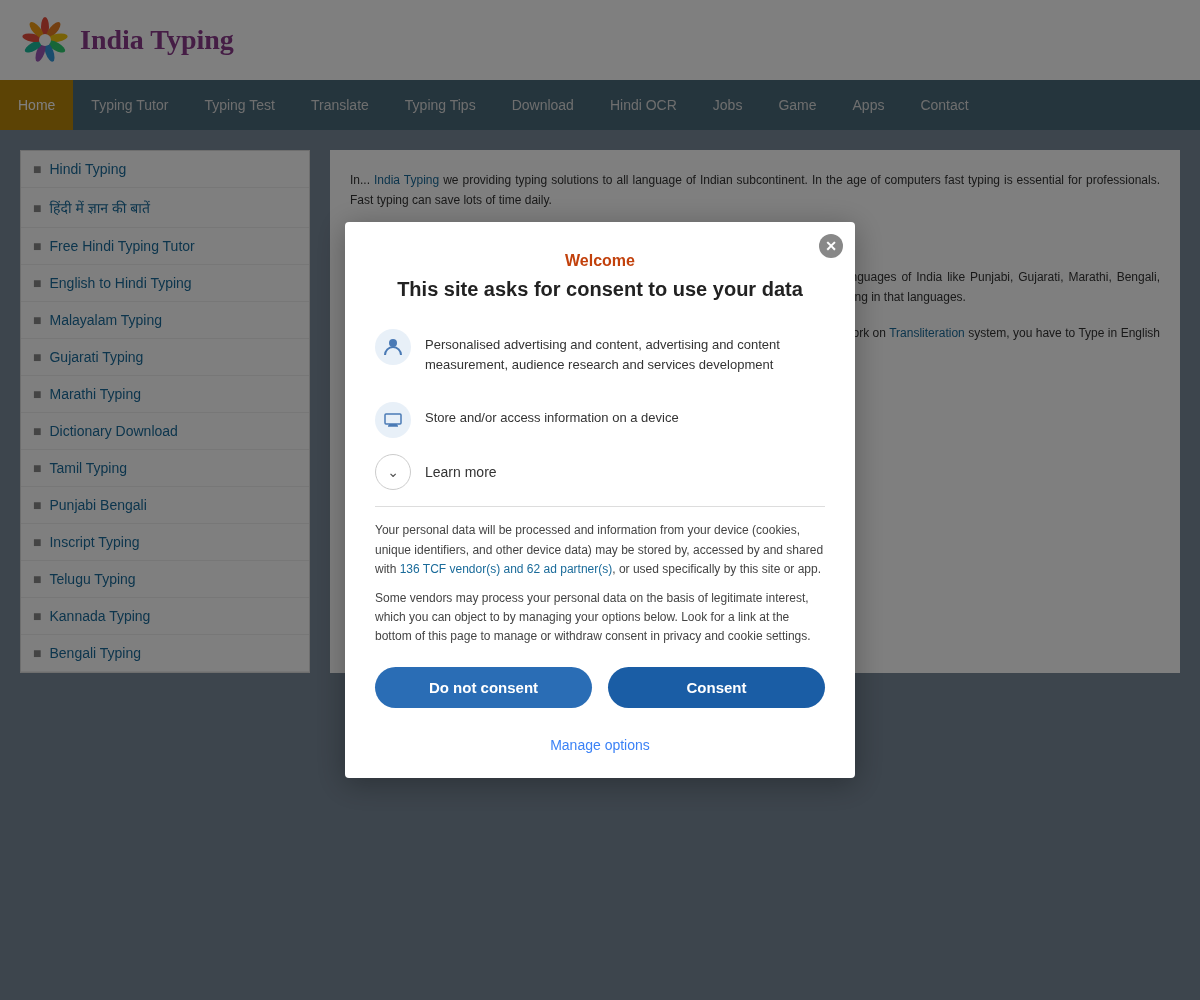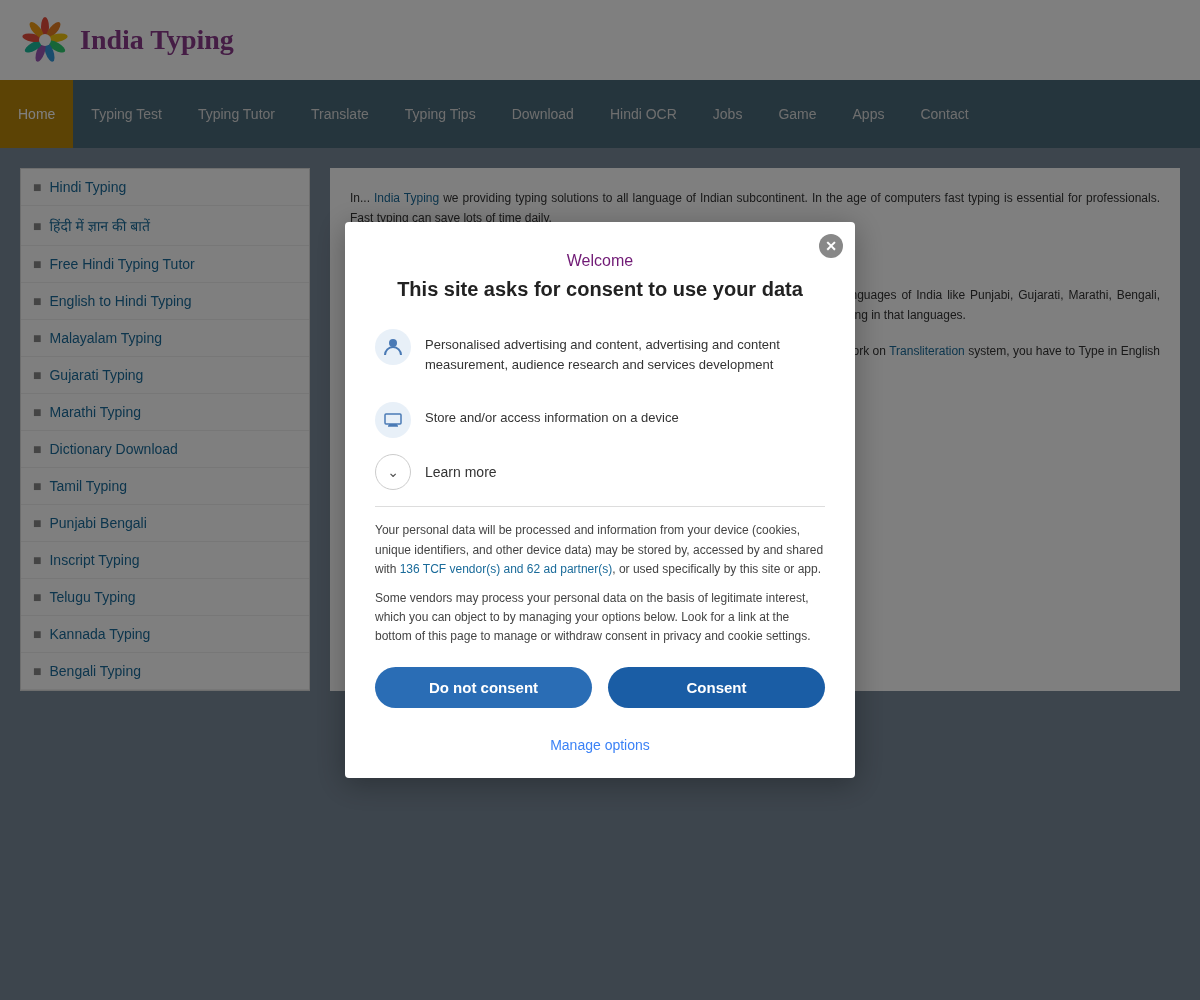--- a/index.html
+++ b/index.html
@@ -27,21 +27,21 @@
       font-weight: bold;
       color: #8b3a8b;
       font-family: Georgia, serif;
     }
 
     
     .nav {
       background: #4a6a7a;
       display: flex;
       align-items: stretch;
-      height: 68px;
+      height: 50px;
     }
     .nav-item {
       padding: 0 18px;
       display: flex;
       align-items: center;
       color: #ddd;
       font-size: 14px;
       cursor: pointer;
       white-space: nowrap;
       text-decoration: none;
@@ -136,22 +136,23 @@
       align-items: center;
       justify-content: center;
       cursor: pointer;
       color: #fff;
       font-size: 14px;
       font-weight: bold;
     }
     .modal-title-small {
       text-align: center;
       font-size: 16px;
-      color: #701a75;
+      color: #c2410c;
       margin-bottom: 8px;
+      font-weight: bold;
     }
     .modal-title-large {
       text-align: center;
       font-size: 20px;
       font-weight: bold;
       color: #222;
       margin-bottom: 20px;
     }
 
     .consent-item {
@@ -276,22 +277,22 @@
       <ellipse cx="25" cy="12" rx="4" ry="10" fill="#e74c3c" transform="rotate(280 25 25)"></ellipse>
       <ellipse cx="25" cy="12" rx="4" ry="10" fill="#f39c12" transform="rotate(320 25 25)"></ellipse>
       <circle cx="25" cy="25" r="6" fill="#fff"></circle>
     </svg>
     <span class="logo-text">India Typing</span>
   </div>
 </header>
 
 <nav class="nav">
   <a class="nav-item active">Home</a>
+  <a class="nav-item">Typing Tutor</a>
   <a class="nav-item">Typing Test</a>
-  <a class="nav-item">Typing Tutor</a>
   <a class="nav-item">Translate</a>
   <a class="nav-item">Typing Tips</a>
   <a class="nav-item">Download</a>
   <a class="nav-item">Hindi OCR</a>
   <a class="nav-item">Jobs</a>
   <a class="nav-item">Game</a>
   <a class="nav-item">Apps</a>
   <a class="nav-item">Contact</a>
 </nav>
 

